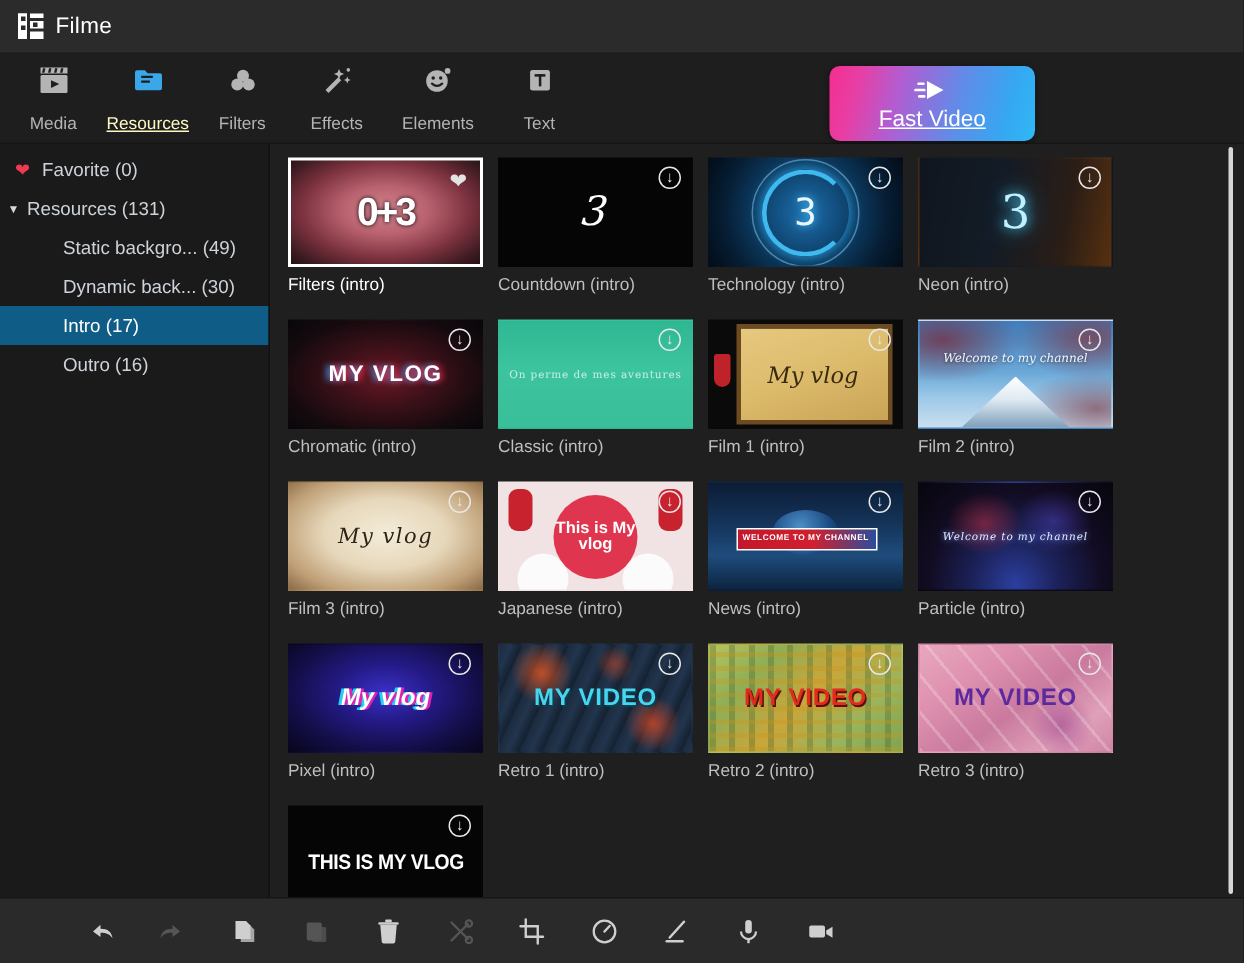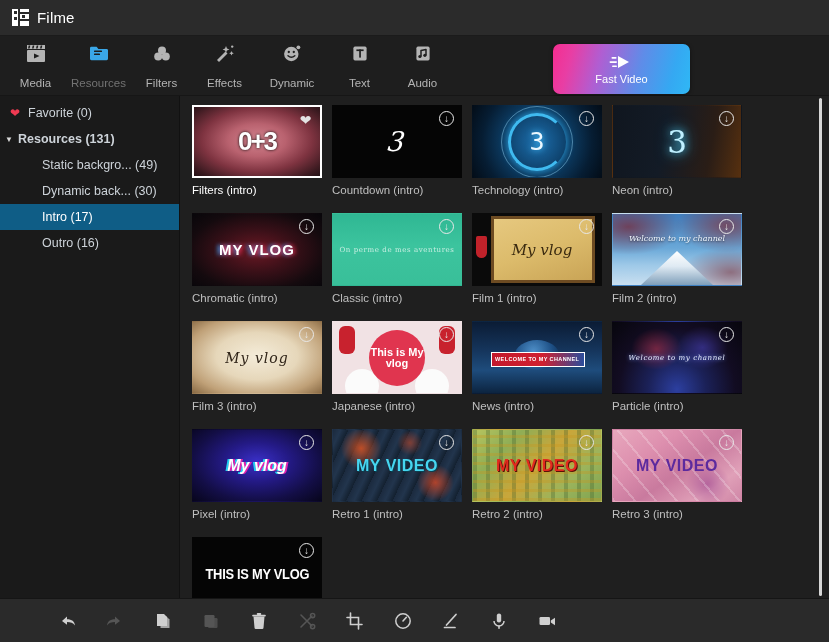--- a/index.html
+++ b/index.html
@@ -37,53 +37,53 @@
     border-bottom: 1px solid #161616;
     position: relative;
   }
   .tool {
     width: 63px; height: 58px;
     display: flex; flex-direction: column; align-items: center; justify-content: center;
     gap: 13px; cursor: default; color: #b4b4b4;
   }
   .tool .ic { height: 22px; display: flex; align-items: center; justify-content: center; }
   .tool .lb { font-size: 11.5px; line-height: 12px; white-space: nowrap; }
-  .tool.active { color: #737373; }
+  .tool.active { color: #fef9c3; text-decoration: underline; }
   .tool[data-name="tool-transitions"], .tool[data-name="tool-elements"] { width: 72px; }
 
   .fastvideo {
     position: absolute; left: 553px; top: 8px;
     width: 137px; height: 50px; border-radius: 7px;
     background: linear-gradient(105deg,#f52d8f 0%, #e83ea4 14%, #b05ed2 34%, #5f8ce8 62%, #35a8f2 85%, #2fb8f5 100%);
     display: flex; flex-direction: column; align-items: center; justify-content: center;
     gap: 2px; color: #ffffff; cursor: default;
     box-shadow: 0 1px 4px rgba(0,0,0,.45);
   }
-  .fastvideo .lb { font-size: 11px; }
+  .fastvideo .lb { font-size: 15px; text-decoration: underline; }
 
   
   .body { flex: 1 1 auto; display: flex; min-height: 0; background: #1c1c1c; }
 
   
   .sidebar {
     width: 180px; flex: 0 0 180px; background: #1a1a1a;
     border-right: 1px solid #111; padding-top: 4px; overflow: hidden;
   }
   .side-row {
     height: 26px; display: flex; align-items: center;
     font-size: 12.5px; color: #cdd3d9; cursor: default; position: relative;
   }
   .side-row.selected { background: #0f5d86; color: #ffffff; }
   .side-row .caret {
     width: 18px; display: flex; align-items: center; justify-content: center;
     font-size: 8px; color: #d8d8d8;
   }
   .side-row .heart { color: #ef3a52; font-size: 12px; width: 18px; text-align: center; margin-left: 6px;}
   .side-row .txt { white-space: nowrap; overflow: hidden; }
-  .side-row.lvl1 .txt { padding-left: 0px; font-weight: bold; }
+  .side-row.lvl1 .txt { padding-left: 0px; }
   .side-row.lvl2 .txt { padding-left: 42px; }
   .side-row.fav .txt { padding-left: 4px; }
 
   
   .content { flex: 1 1 auto; position: relative; overflow: hidden; background: #1f1f1f; }
   .grid {
     display: flex; flex-wrap: wrap;
     padding: 9px 0 0 12px; gap: 0px;
   }
   .card { width: 140px; margin: 0 0 17px 0; margin-right: 0; cursor: default; }
@@ -199,46 +199,35 @@
     <div class="tool" data-name="tool-elements">
       <span class="ic" data-name="smiley-face-icon">
         <svg width="20" height="19" viewBox="0 0 20 19">
             <circle cx="9.3" cy="10" r="7.2" fill="#b4b4b4"></circle>
             <circle cx="6.8" cy="8" r="1.15" fill="#1e1e1e"></circle>
             <circle cx="11.8" cy="8" r="1.15" fill="#1e1e1e"></circle>
             <path d="M6 11.8 q3.3 3 6.8 0" stroke="#1e1e1e" stroke-width="1.5" fill="none" stroke-linecap="round"></path>
             <circle cx="16.4" cy="3.3" r="1.9" fill="#b4b4b4"></circle>
           </svg>
       </span>
-      <span class="lb" data-name="tool-label">Dynamic</span>
+      <span class="lb" data-name="tool-label">Elements</span>
     </div>
 
 
     <div class="tool" data-name="tool-text">
       <span class="ic" data-name="text-t-icon">
         <svg width="20" height="19" viewBox="0 0 20 19">
             <rect x="3.4" y="2.6" width="13.2" height="13.8" rx="1.6" fill="#b4b4b4"></rect>
             <rect x="6.4" y="5.4" width="7.2" height="1.7" fill="#1e1e1e"></rect>
             <rect x="9.2" y="5.4" width="1.7" height="8.2" fill="#1e1e1e"></rect>
           </svg>
       </span>
       <span class="lb" data-name="tool-label">Text</span>
     </div>
 
-    <div class="tool" data-name="tool-audio">
-      <span class="ic" data-name="music-note-icon">
-        <svg width="20" height="19" viewBox="0 0 20 19">
-            <rect x="3.4" y="2.6" width="13.2" height="13.8" rx="1.6" fill="#b4b4b4"></rect>
-            <path d="M8 12.4 V6.6 l5-1.2 v5.8" stroke="#1e1e1e" stroke-width="1.5" fill="none" stroke-linejoin="round"></path>
-            <circle cx="6.9" cy="12.5" r="1.6" fill="#1e1e1e"></circle>
-            <circle cx="11.9" cy="11.3" r="1.6" fill="#1e1e1e"></circle>
-          </svg>
-      </span>
-      <span class="lb" data-name="tool-label">Audio</span>
-    </div>
 
     <div class="fastvideo" data-name="fast-video-button">
       <span class="ic" data-name="fast-forward-arrow-icon">
         <svg width="26" height="18" viewBox="0 0 26 18">
             <path d="M9 3 L20 9 L9 15 Z" fill="#fff"></path>
             <rect x="2.5" y="4" width="5" height="1.7" rx=".8" fill="#fff"></rect>
             <rect x="0.5" y="8.2" width="7.5" height="1.7" rx=".8" fill="#fff"></rect>
             <rect x="3" y="12.4" width="5" height="1.7" rx=".8" fill="#fff"></rect>
           </svg>
       </span>

